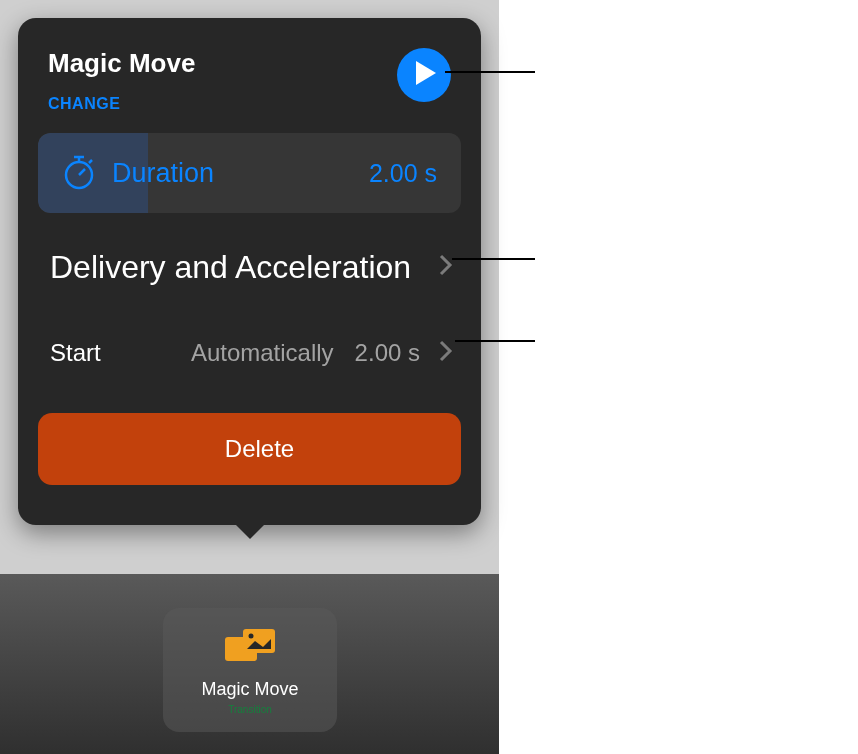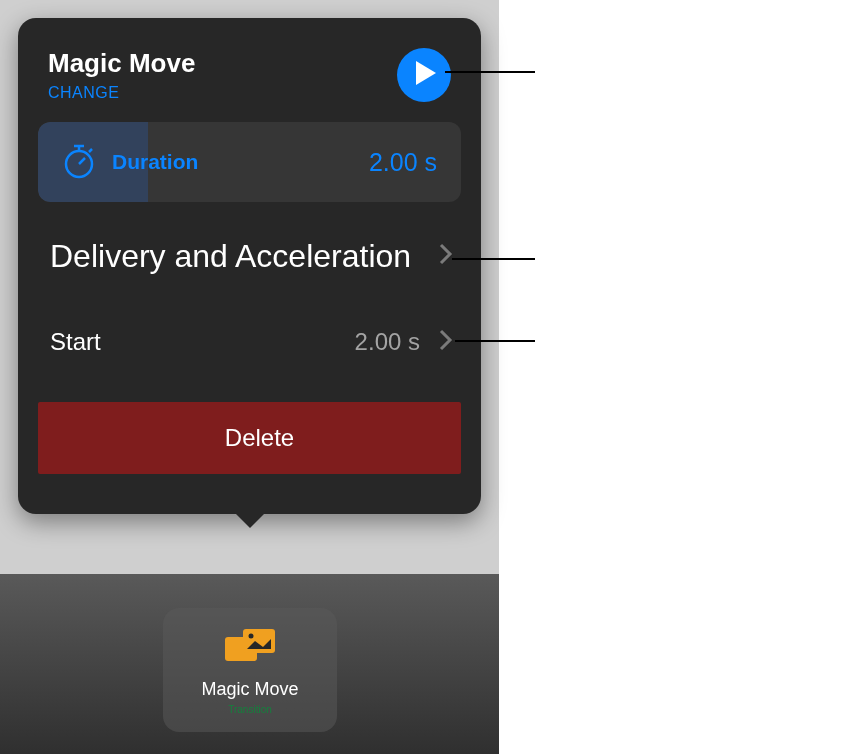--- a/index.html
+++ b/index.html
@@ -53,24 +53,24 @@
       align-items: flex-start;
       padding: 0 10px 20px 10px;
     }
     .popover-title {
       font-size: 26px;
       font-weight: 600;
       color: #ffffff;
     }
     .popover-change {
       font-size: 16px;
-      font-weight: 400;
+      font-weight: 700;
       color: #0a84ff;
       letter-spacing: 0.5px;
-      margin-top: 5px;
+      margin-top: 16px;
     }
     .play-btn {
       width: 54px;
       height: 54px;
       background: #0a84ff;
       border-radius: 50%;
       display: flex;
       align-items: center;
       justify-content: center;
       cursor: pointer;
@@ -100,22 +100,22 @@
       border-radius: 12px 0 0 12px;
     }
     .duration-icon {
       position: relative;
       z-index: 1;
       margin-right: 16px;
     }
     .duration-label {
       position: relative;
       z-index: 1;
-      font-size: 21px;
-      font-weight: 700;
+      font-size: 27px;
+      font-weight: 400;
       color: #0a84ff;
       flex: 1;
     }
     .duration-value {
       position: relative;
       z-index: 1;
       font-size: 25px;
       font-weight: 500;
       color: #0a84ff;
     }
@@ -153,22 +153,22 @@
       font-size: 24px;
       color: #a3a3a3;
       margin-right: 10px;
     }
     .start-time {
       font-size: 24px;
       color: #a3a3a3;
       margin-right: 8px;
     }
     .delete-btn {
-      background: #7f1d1d;
-      border-radius: 2px;
+      background: #c2410c;
+      border-radius: 14px;
       height: 72px;
       display: flex;
       align-items: center;
       justify-content: center;
       font-size: 24px;
       color: #ffffff;
       cursor: pointer;
       padding-left: 20px;
     }
     .transition-chip {
@@ -245,20 +245,21 @@
     <span class="delivery-label">Delivery and Acceleration</span>
     <span class="chevron">
       <svg width="14" height="22" viewBox="0 0 14 22" fill="none" stroke="#7b7b7b" stroke-width="3">
         <path d="M2 2 L11 11 L2 20"></path>
       </svg>
     </span>
   </div>
 
   <div class="start-row">
     <span class="start-label">Start</span>
+    <span class="start-value">Automatically</span>
     <span class="start-time">2.00 s</span>
     <span class="chevron">
       <svg width="14" height="22" viewBox="0 0 14 22" fill="none" stroke="#7b7b7b" stroke-width="3">
         <path d="M2 2 L11 11 L2 20"></path>
       </svg>
     </span>
   </div>
 
   <div class="delete-btn">
     <span>Delete</span>

